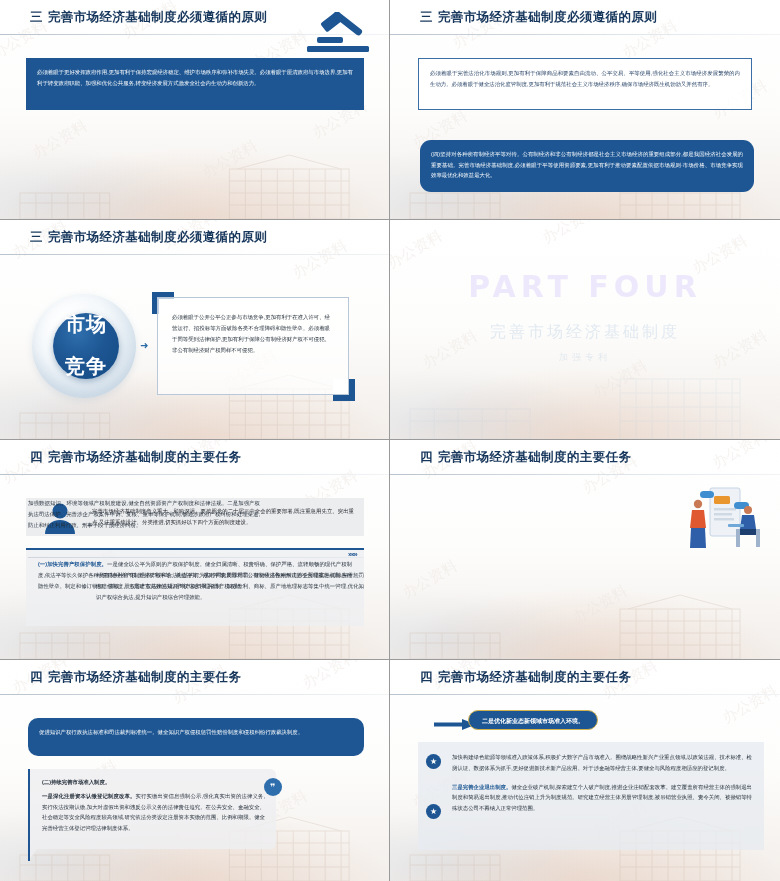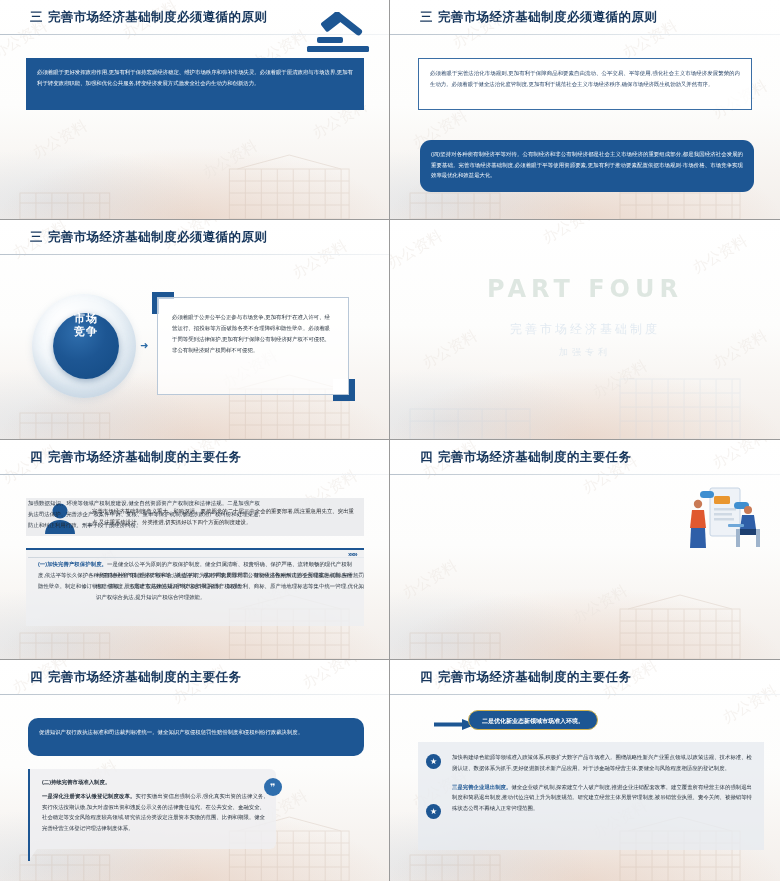--- a/index.html
+++ b/index.html
@@ -122,22 +122,22 @@
     position:absolute;left:32px;top:294px;width:104px;height:104px;
     border-radius:50%;
     background:
       radial-gradient(circle at 32% 26%, #ffffff 0%, #f4f8fb 38%, #e3ecf3 62%, #d6e2ec 100%);
     box-shadow:inset 0 -7px 14px rgba(120,150,180,.22), 0 2px 7px rgba(120,150,180,.18);
   }
   .s3-core{
     position:absolute;left:53px;top:313px;width:66px;height:66px;
     border-radius:50%;
     background:radial-gradient(circle at 38% 30%, #2f6ead 0%, #1d5693 45%, #134a83 100%);
-    color:#fff;display:flex;flex-direction:column;align-items:center;justify-content:flex-start;
-    font-weight:700;font-size:11px;line-height:1.18;letter-spacing:1px;
+    color:#fff;display:flex;flex-direction:column;align-items:center;justify-content:space-between;
+    font-weight:700;font-size:20px;line-height:1.18;letter-spacing:1px;
     font-family:"DejaVu Sans",sans-serif;
     box-shadow:0 2px 6px rgba(18,60,110,.35);
   }
   .s3-arrow{
     position:absolute;left:140px;top:341px;width:12px;height:10px;color:#2a6aa5;font-size:10px;line-height:10px;
   }
   .s3-panel{
     position:absolute;left:157px;top:297px;width:192px;height:98px;
     border:1px solid #b9c8d8;background:rgba(255,255,255,.72);
     box-sizing:border-box;
@@ -149,22 +149,22 @@
   .corner{position:absolute;width:22px;height:22px;background:#1d5693;}
   .corner i{position:absolute;background:#fff;}
   .corner.tl{left:152px;top:292px;}
   .corner.tl i{left:7px;top:7px;width:15px;height:15px;}
   .corner.br{left:333px;top:379px;}
   .corner.br i{left:0;top:0;width:15px;height:15px;}
 
   
   .divider-inner{position:absolute;inset:0;display:flex;flex-direction:column;align-items:center;justify-content:center;opacity:.13;}
   .d-num{font-family:"DejaVu Sans",sans-serif;font-weight:700;font-size:52px;color:#1b7fb8;line-height:.92;letter-spacing:2px;}
-  .d-part{font-family:"DejaVu Sans",sans-serif;font-weight:700;font-size:24px;color:#14532d;letter-spacing:5px;margin-top:-26px;}
-  .d-cn{font-size:12px;color:#2f6ead;letter-spacing:3px;margin-top:18px;font-weight:400;}
+  .d-part{font-family:"DejaVu Sans",sans-serif;font-weight:700;font-size:30px;color:#8b5cf6;letter-spacing:5px;margin-top:-26px;}
+  .d-cn{font-size:16px;color:#2f6ead;letter-spacing:3px;margin-top:18px;font-weight:400;}
   .d-sub{font-size:9px;color:#3f7fb5;letter-spacing:4px;margin-top:8px;}
 
   
   .s5-grey{left:26px;top:498px;width:338px;height:38px;}
   .s5-grey .txt{margin-left:56px;}
   .person{position:absolute;left:16px;top:4px;width:36px;height:32px;}
   .s5-main{
     position:absolute;left:26px;top:548px;width:338px;height:78px;
     background:rgba(238,239,241,.80);
     border-top:2.4px solid #1d5693;

